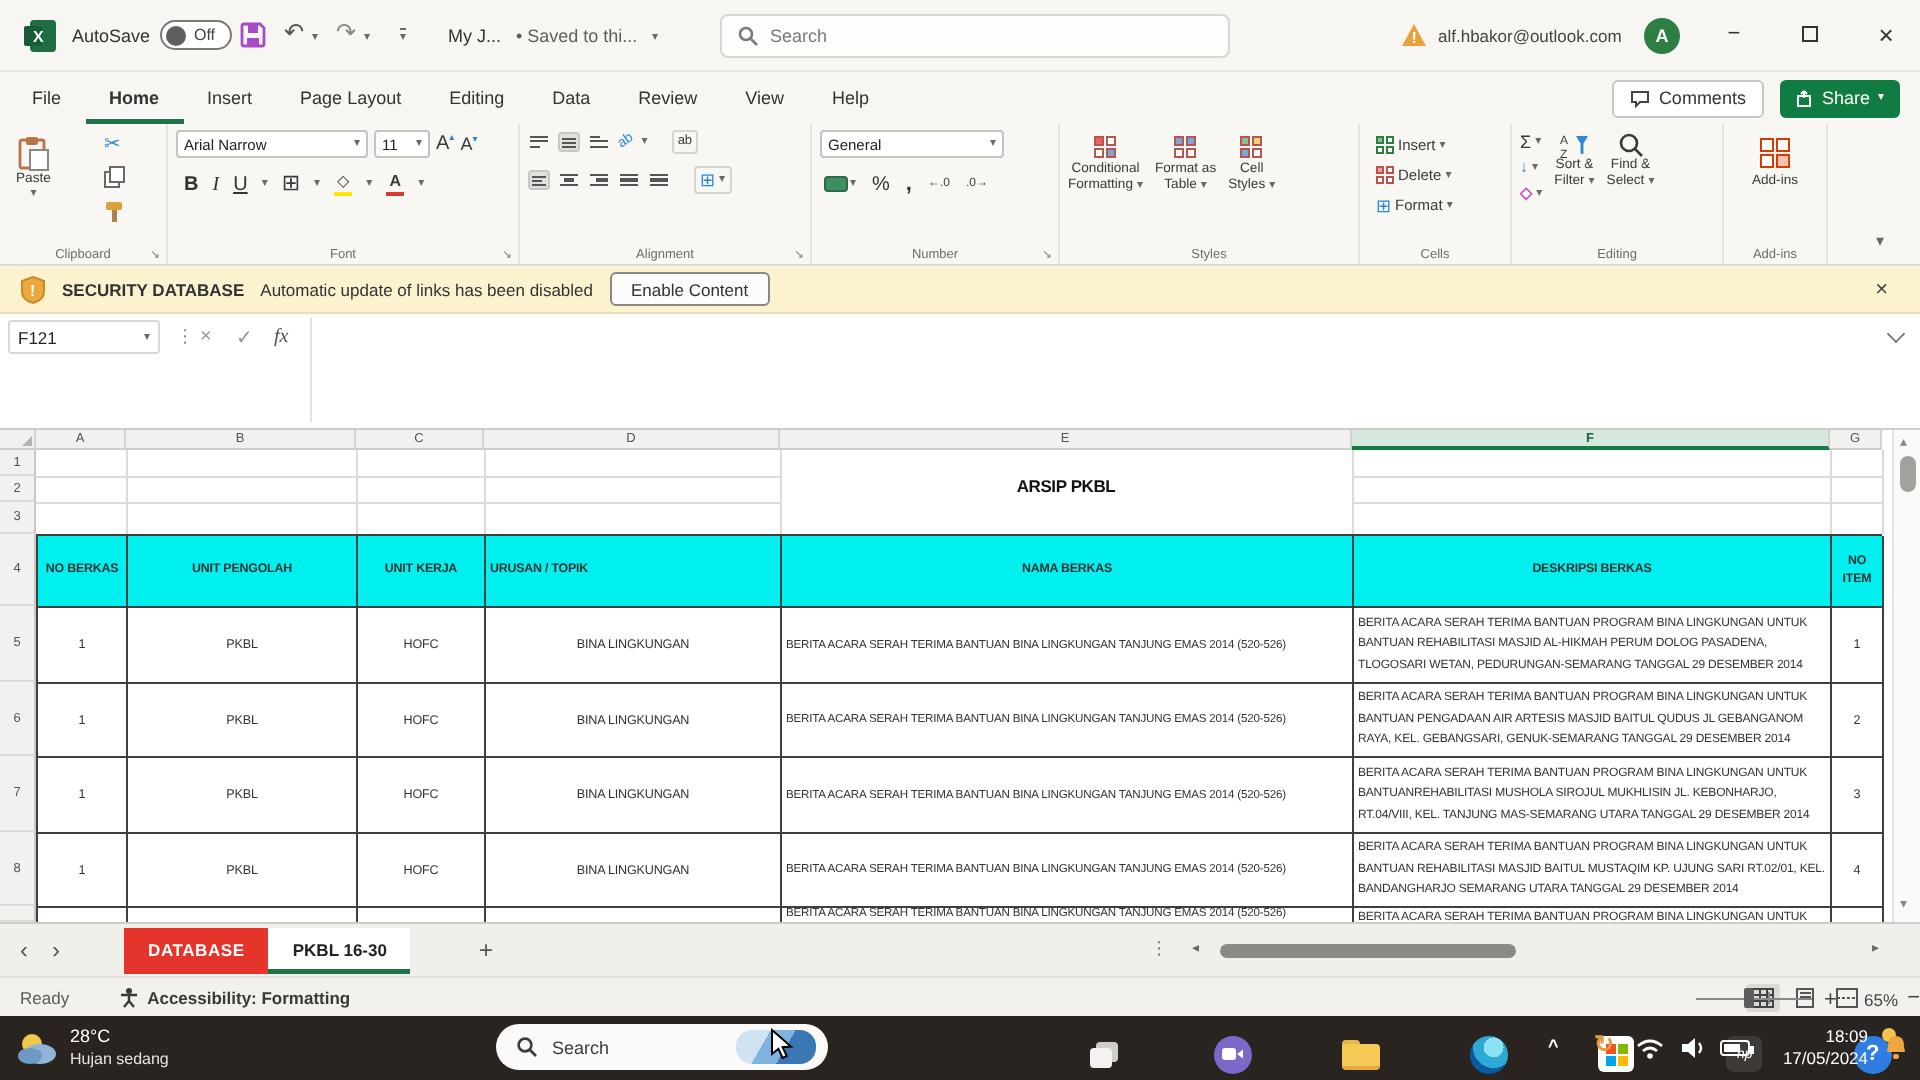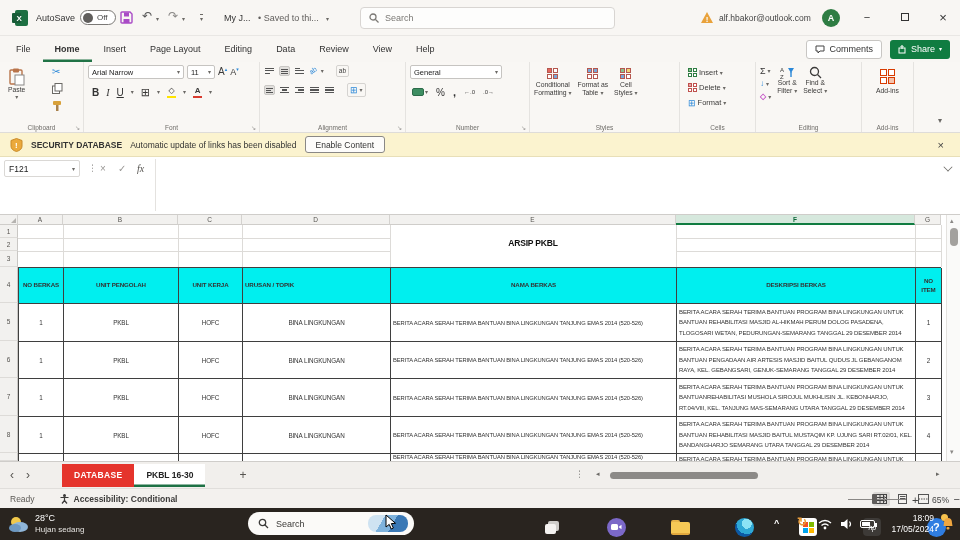--- a/index.html
+++ b/index.html
@@ -563,21 +563,21 @@
   </div>
   <span class="abs" style="left:936px;top:8px;font-size:7px;color:#6b6965">▸</span>
 </div>
 
 <div id="statusbar" class="abs">
   <span style="margin-left:10px">Ready</span>
   <svg style="margin-left:24px" width="11" height="11">
       <circle cx="5.5" cy="2.5" r="1.5" fill="#3b3a39"></circle>
       <path d="M1.5 4.5 h8 M5.5 4.5 v3 M5.5 7.5 L3 10.5 M5.5 7.5 L8 10.5" stroke="#3b3a39" stroke-width="1.2" fill="none"></path>
     </svg>
-  <span style="margin-left:4px;color:#3b3a39;font-weight:bold">Accessibility: Conditional</span>
+  <span style="margin-left:4px;color:#3b3a39;font-weight:bold">Accessibility: Formatting</span>
   <div style="flex:1"></div>
   <div class="viewico" style="background:#dbd9d6;border-radius:2px">
       <svg width="11" height="10">
         <rect x="0.5" y="0.5" width="10" height="9" fill="none" stroke="#444"></rect>
         <line x1="0.5" y1="3.5" x2="10.5" y2="3.5" stroke="#444"></line>
         <line x1="0.5" y1="6.5" x2="10.5" y2="6.5" stroke="#444"></line>
         <line x1="4" y1="0.5" x2="4" y2="9.5" stroke="#444"></line>
         <line x1="7.5" y1="0.5" x2="7.5" y2="9.5" stroke="#444"></line>
       </svg>
     </div>

